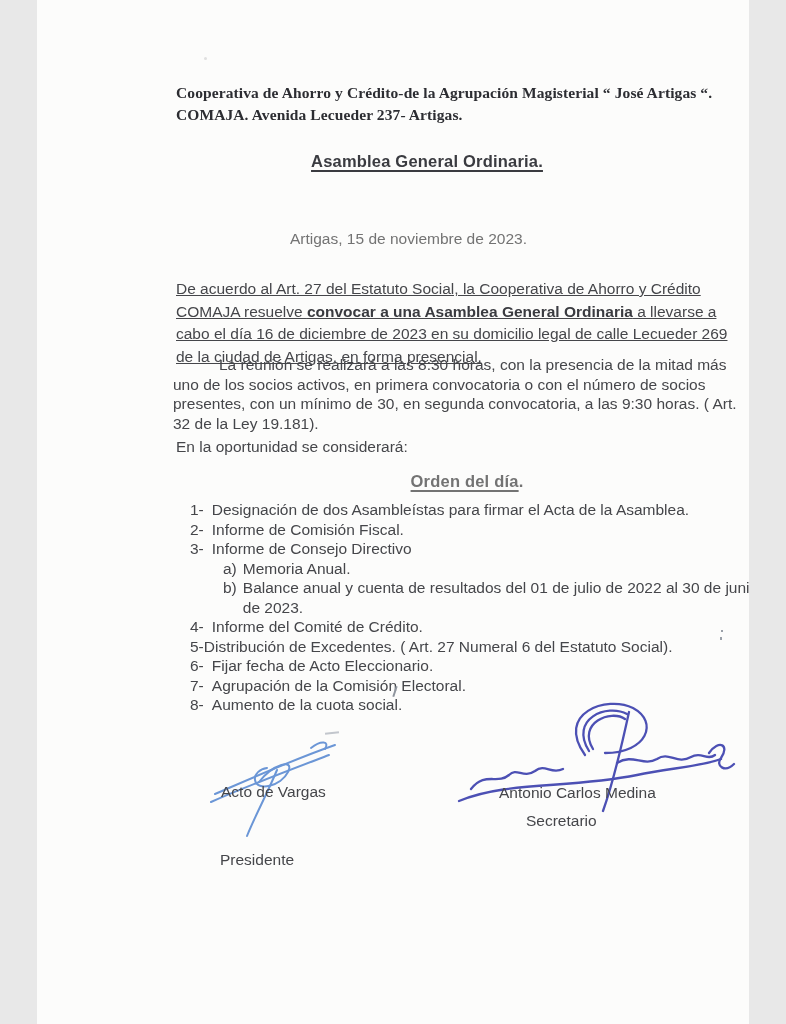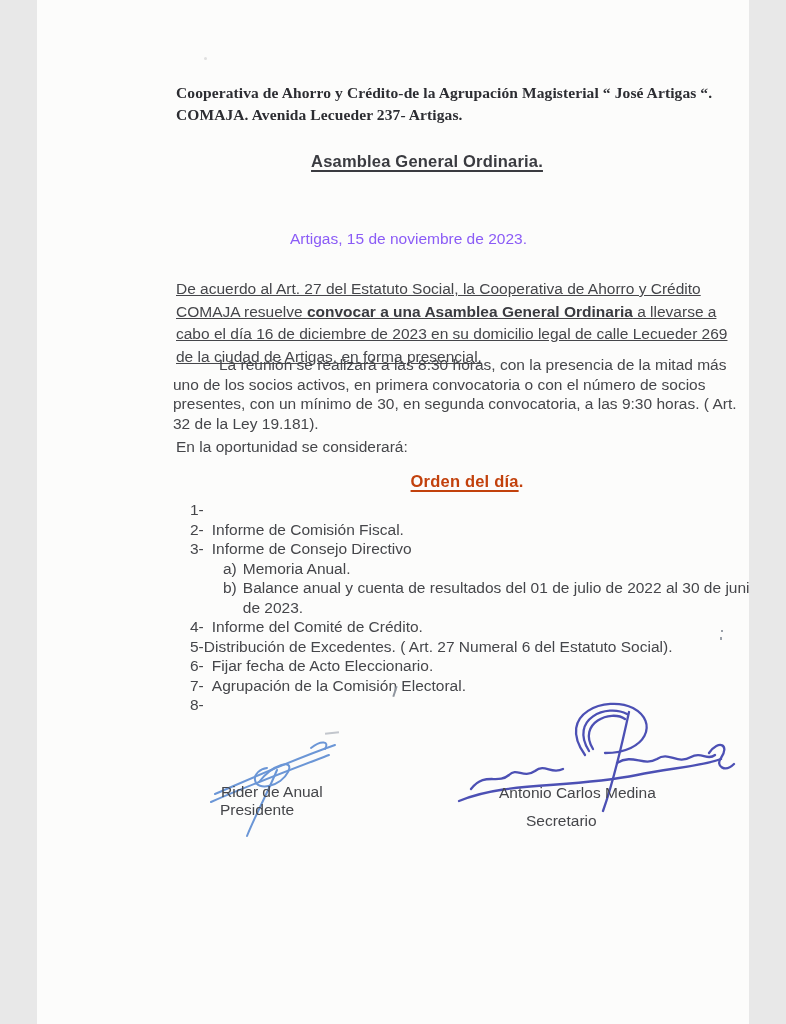--- a/index.html
+++ b/index.html
@@ -25,29 +25,29 @@
   
   .title-wrap{top:152px;left:0;width:780px;text-align:center;}
   .doc-title{
     display:inline-block;
     font-weight:bold;font-size:16.5px;color:#3a3b40;
     text-decoration:underline;
     text-decoration-thickness:1.7px;
     text-underline-offset:3px;
     letter-spacing:.2px;
   }
-  .dateline{top:230px;left:253px;font-size:15.5px;color:#8b5cf6;}
+  .dateline{top:230px;left:253px;font-size:15.5px;color:#737373;}
   .para{font-size:15.5px;color:#45464a;}
   .para1{top:278px;left:139px;width:560px;line-height:22.5px;text-decoration:underline;}
   .para1 b{color:#3a3b40;}
   .para2{top:355px;left:136px;width:564px;line-height:19.5px;text-indent:46px;}
   .para3{top:437px;left:139px;width:560px;line-height:19.5px;}
   .orden-wrap{top:472px;left:70px;width:720px;text-align:center;}
   .orden-title{
-    font-weight:bold;font-size:16.5px;color:#c2410c;letter-spacing:.2px;
+    font-weight:bold;font-size:16.5px;color:#737373;letter-spacing:.2px;
   }
   .orden-title .u{
     text-decoration:underline;
     text-decoration-thickness:1.7px;
     text-underline-offset:3px;
   }
   .agenda{top:500px;left:153px;width:600px;font-size:15.5px;}
   .li{display:flex;line-height:19.5px;}
   .li .marker{flex:0 0 auto;margin-right:8px;}
   .li.tight .marker{margin-right:0;}
@@ -82,20 +82,21 @@
 
   <div class="abs para para3">En la oportunidad se considerará:</div>
 
   <div class="abs orden-wrap">
     <span class="orden-title"><span class="u">Orden del día</span><span>.</span></span>
   </div>
 
   <div class="abs agenda">
     <div class="li">
         <span class="marker">1-</span>
+        <span class="txt">Designación de dos Asambleístas para firmar el Acta de la Asamblea.</span>
       </div>
     <div class="li">
         <span class="marker">2-</span>
         <span class="txt">Informe de Comisión Fiscal.</span>
       </div>
     <div class="li">
         <span class="marker">3-</span>
         <span class="txt">Informe de Consejo Directivo</span>
       </div>
     <div class="li sub">
@@ -117,34 +118,35 @@
     <div class="li">
         <span class="marker">6-</span>
         <span class="txt">Fijar fecha de Acto Eleccionario.</span>
       </div>
     <div class="li">
         <span class="marker">7-</span>
         <span class="txt">Agrupación de la Comisión Electoral.</span>
       </div>
     <div class="li">
         <span class="marker">8-</span>
+        <span class="txt">Aumento de la cuota social.</span>
       </div>
   </div>
 
   <svg class="sig-svg" style="left:170px;top:736px;" width="140" height="102" viewBox="0 0 140 102">
     <g stroke-width="2" stroke="#6b96d6">
       <path d="M8,58 C45,42 85,24 128,9"></path>
       <path d="M4,66 C40,50 88,32 122,19"></path>
       <path d="M52,46 C66,28 88,22 81,36 C74,50 50,56 48,44 C47,38 53,33 60,32"></path>
       <path d="M70,34 C60,58 48,80 40,100"></path>
       <path d="M104,12 C114,4 123,5 118,13"></path>
     </g>
   </svg>
-  <div class="abs sig-label" style="left:184px;top:783px;">Rider de Anual</div>
-  <div class="abs sig-label" style="left:183px;top:801px;">Presidente</div>
+  <div class="abs sig-label" style="left:184px;top:783px;">Acto de Vargas</div>
+  <div class="abs sig-label" style="left:183px;top:851px;">Presidente</div>
 
   <svg class="sig-svg" style="left:420px;top:697px;" width="285" height="120" viewBox="0 0 285 120">
     <g stroke-width="2.3" stroke="#4c50b4">
       <path d="M2,104 C50,84 110,92 180,78 C212,71 242,70 264,62"></path>
       <path d="M14,92 C28,74 40,88 52,78 C60,70 66,82 78,74 C88,66 94,78 106,72"></path>
       <path d="M128,58 C98,16 150,-2 176,11 C202,25 190,56 148,56"></path>
       <path d="M132,54 C112,22 150,6 170,17"></path>
       <path d="M136,52 C120,26 154,12 168,22"></path>
       <path d="M172,15 C164,52 156,86 146,114"></path>
       <path d="M160,66 C176,56 186,70 200,62 C212,54 220,68 234,60 C244,54 250,64 258,58"></path>

